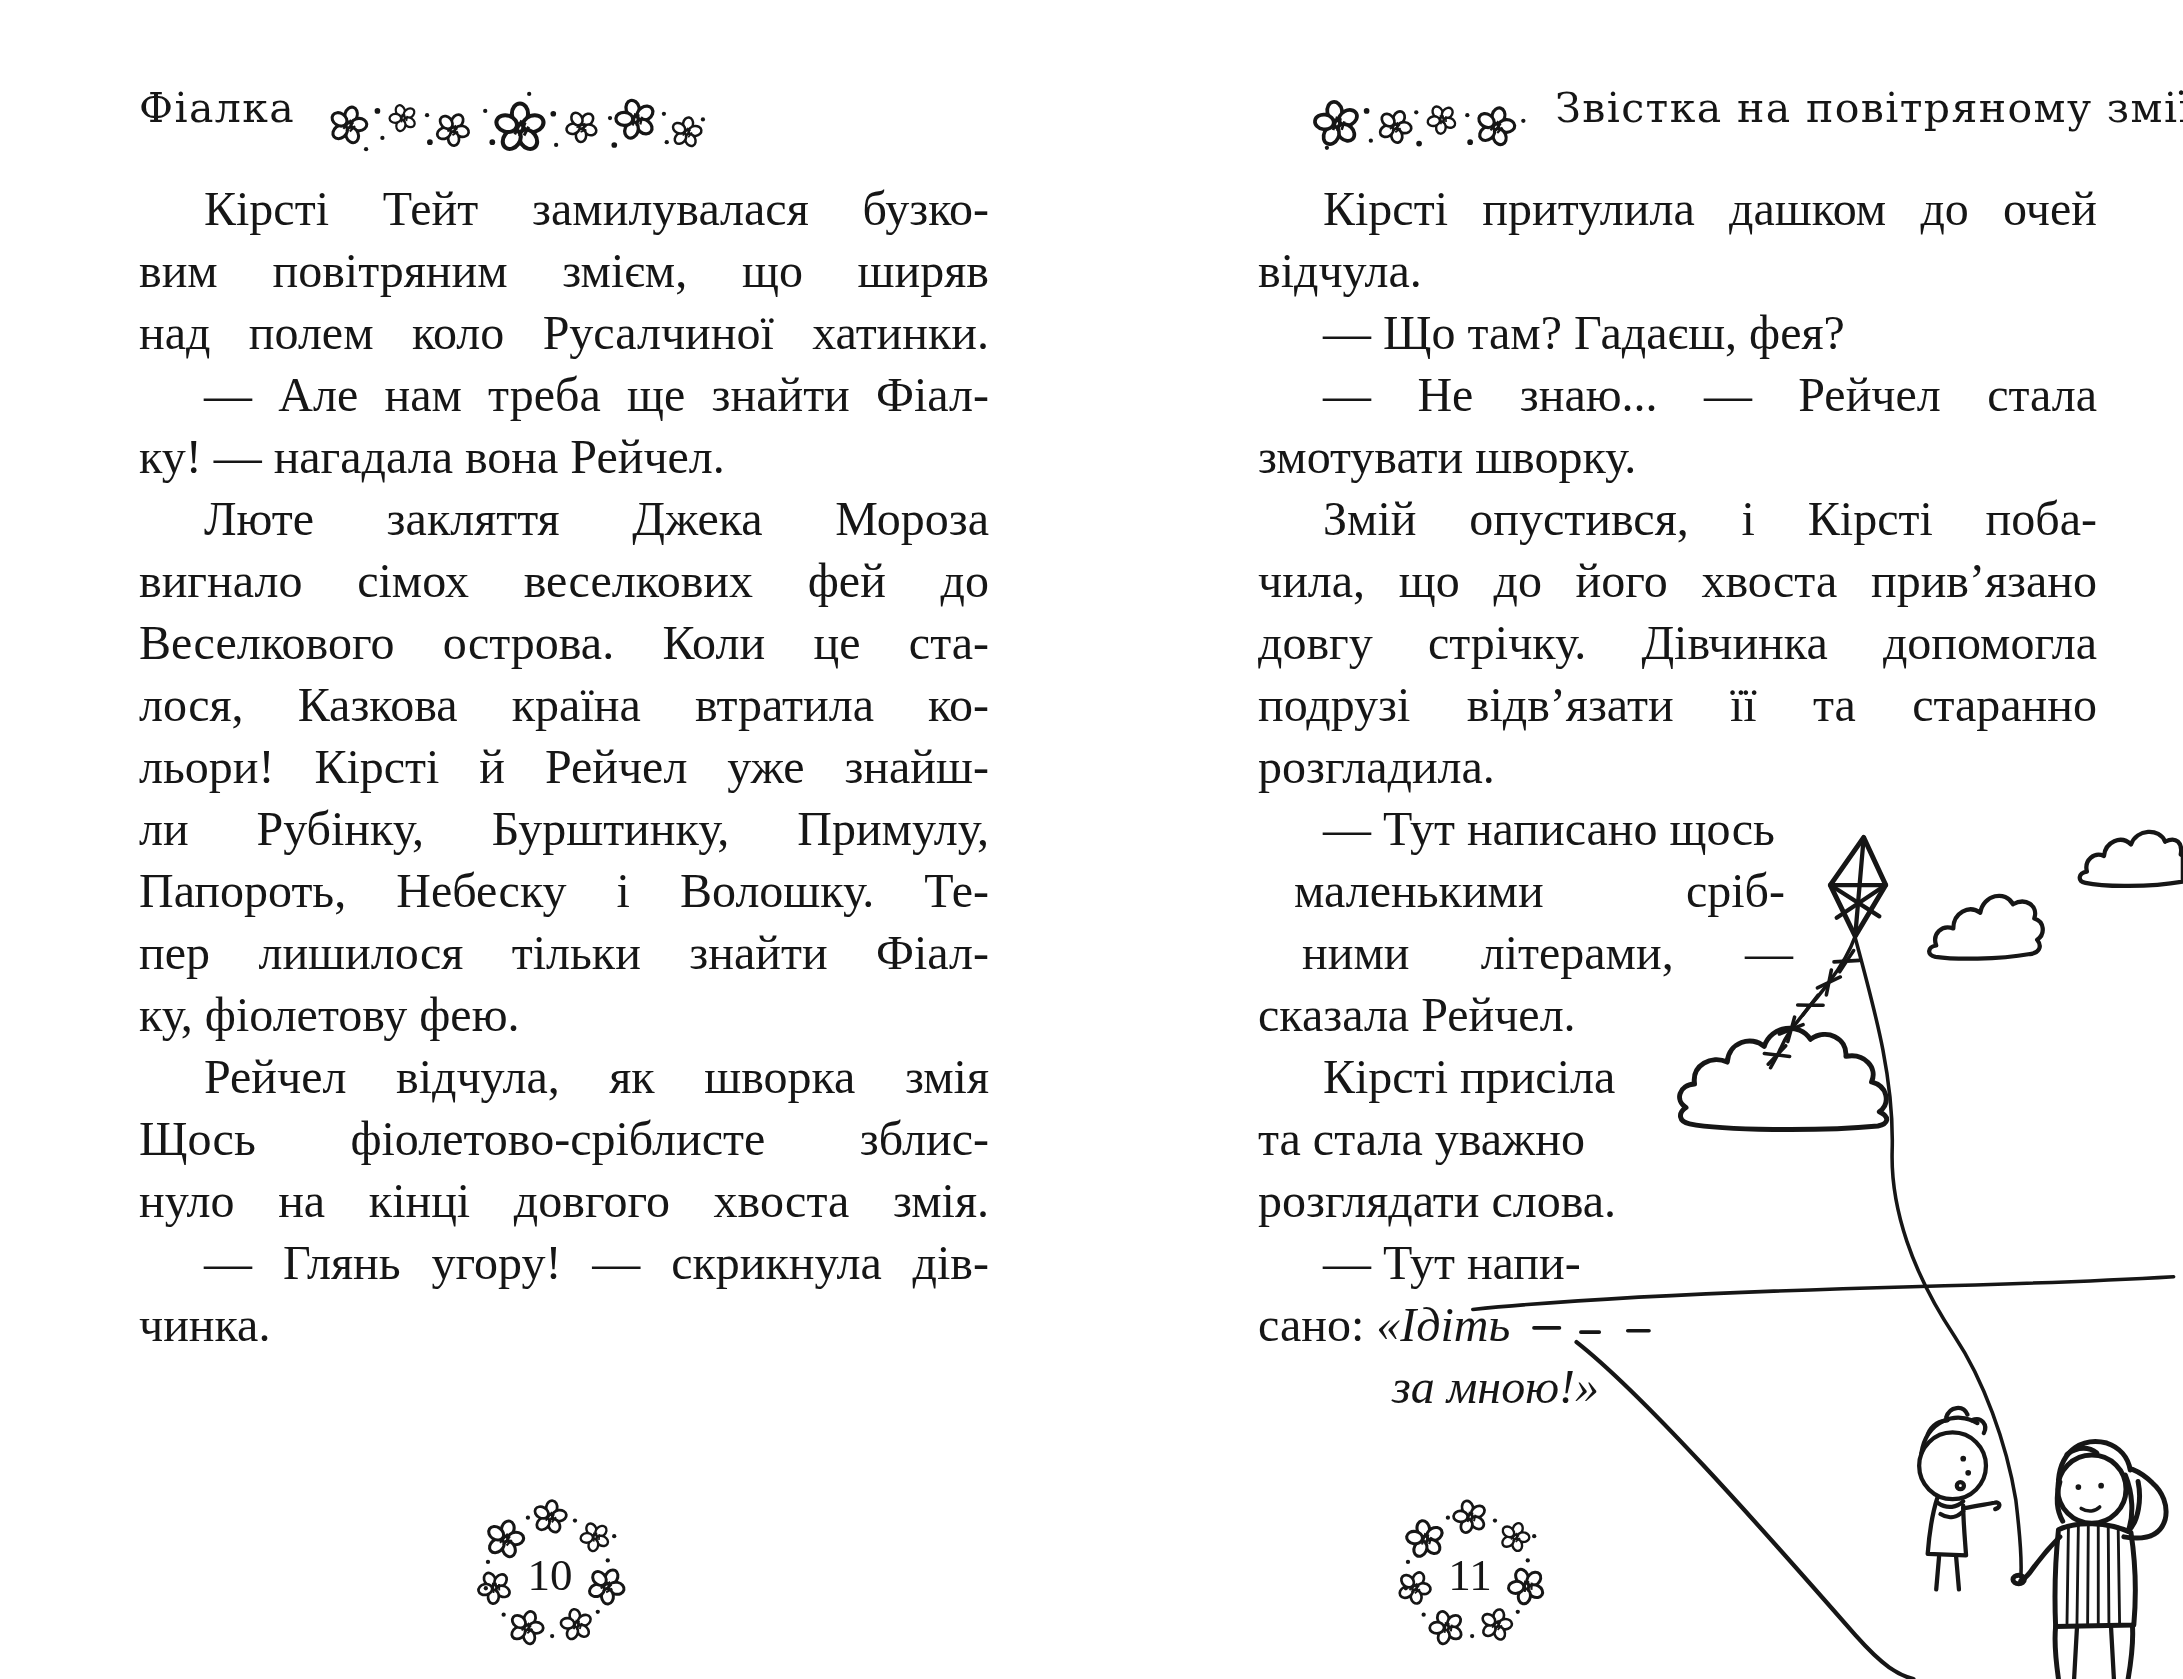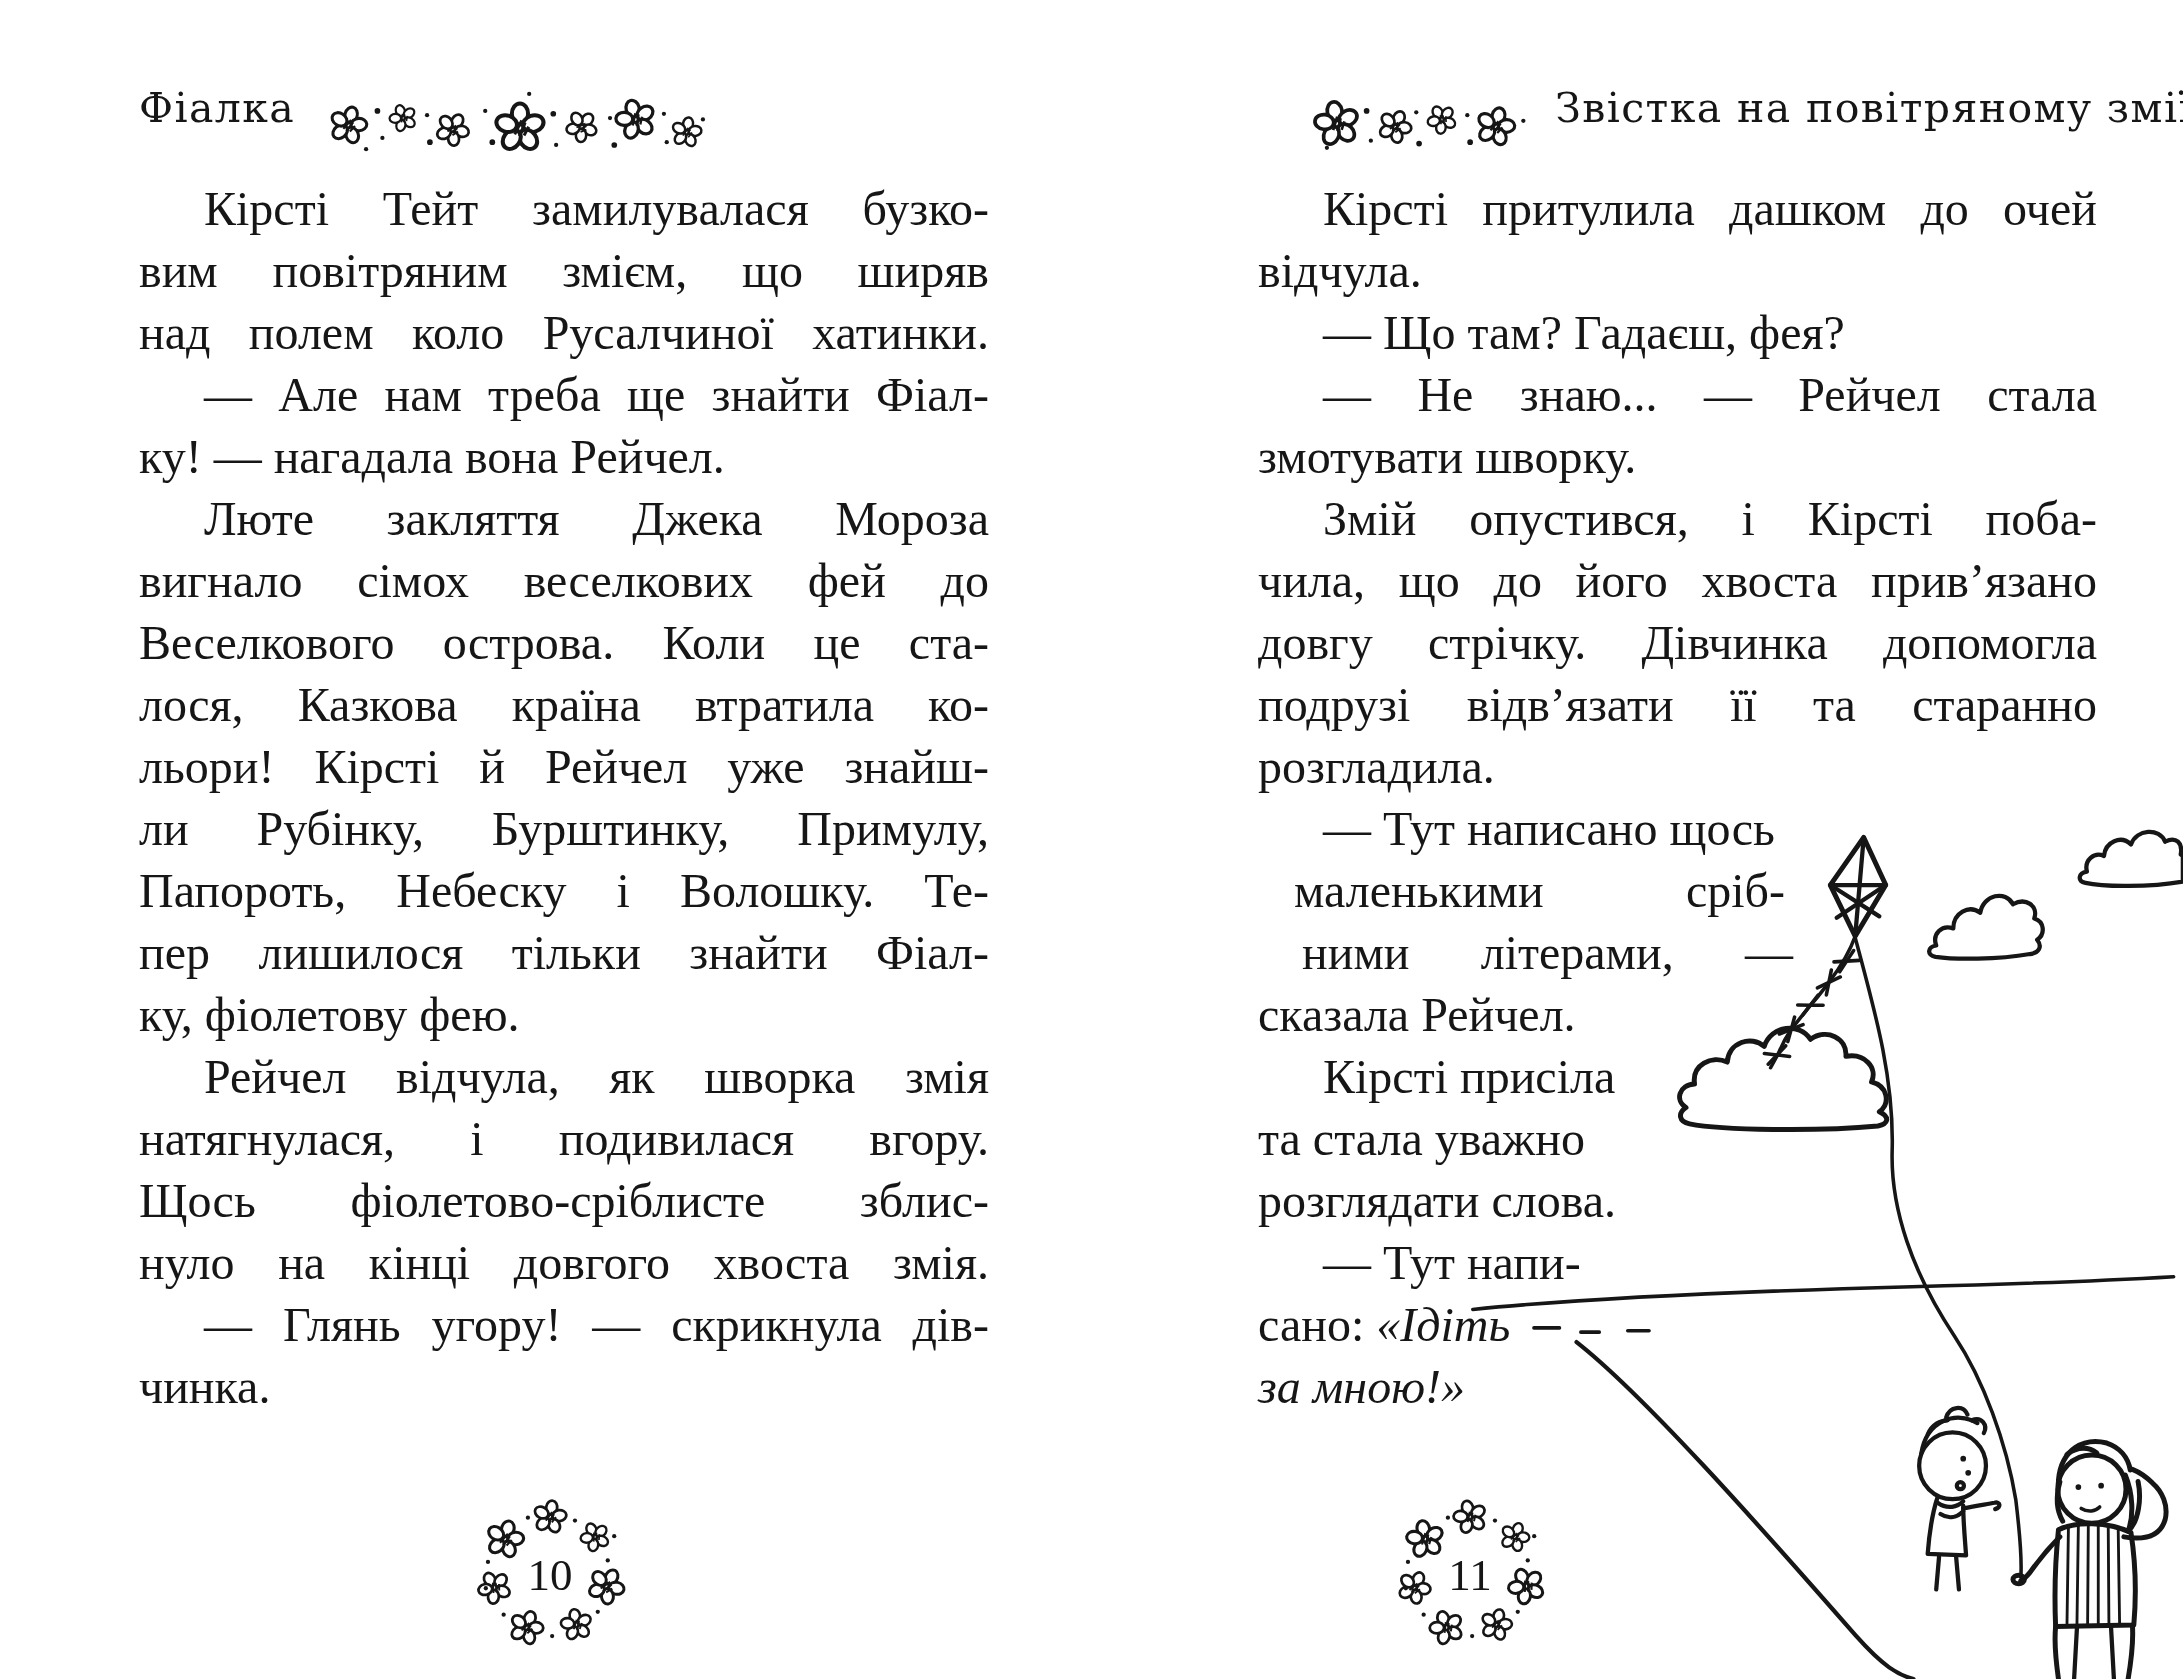--- a/index.html
+++ b/index.html
@@ -131,21 +131,20 @@
     <div class="line just ind"><span>Люте закляття Джека Мороза</span></div>
     <div class="line just"><span>вигнало сімох веселкових фей до</span></div>
     <div class="line just"><span>Веселкового острова. Коли це ста-</span></div>
     <div class="line just"><span>лося, Казкова країна втратила ко-</span></div>
     <div class="line just"><span>льори! Кірсті й Рейчел уже знайш-</span></div>
     <div class="line just"><span>ли Рубінку, Бурштинку, Примулу,</span></div>
     <div class="line just"><span>Папороть, Небеску і Волошку. Те-</span></div>
     <div class="line just"><span>пер лишилося тільки знайти Фіал-</span></div>
     <div class="line"><span>ку, фіолетову фею.</span></div>
     <div class="line just ind"><span>Рейчел відчула, як шворка змія</span></div>
-    <div class="line just"><span>натягнулася, і подивилася вгору.</span></div>
     <div class="line just"><span>Щось фіолетово-сріблисте зблис-</span></div>
     <div class="line just"><span>нуло на кінці довгого хвоста змія.</span></div>
     <div class="line just ind"><span>— Глянь угору! — скрикнула дів-</span></div>
     <div class="line"><span>чинка.</span></div>
   </div>
 <div class="textblock" style="left:1258px;width:839px;">
     <div class="line just ind"><span>Кірсті притулила дашком до очей</span></div>
     <div class="line"><span>відчула.</span></div>
     <div class="line ind"><span>— Що там? Гадаєш, фея?</span></div>
     <div class="line just ind"><span>— Не знаю... — Рейчел стала</span></div>
@@ -157,21 +156,21 @@
     <div class="line"><span>розгладила.</span></div>
     <div class="line ind" style="width: 498px;"><span>— Тут написано щось</span></div>
     <div class="line just" style="width: 491px; margin-left: 36px;"><span>маленькими сріб-</span></div>
     <div class="line just" style="width: 491px; margin-left: 44px;"><span>ними літерами, —</span></div>
     <div class="line" style="width: 491px;"><span>сказала Рейчел.</span></div>
     <div class="line ind" style="width: 491px;"><span>Кірсті присіла</span></div>
     <div class="line" style="width: 491px;"><span>та стала уважно</span></div>
     <div class="line" style="width: 491px;"><span>розглядати слова.</span></div>
     <div class="line ind" style="width: 341px;"><span>— Тут напи-</span></div>
     <div class="line" style="width: 341px;"><span>сано: </span><span class="it">«Ідіть</span></div>
-    <div class="line" style="width: 341px;"><span class="it">за мною!»</span></div>
+    <div class="line" style="width: 341px; text-align: right;"><span class="it">за мною!»</span></div>
   </div>
 
 <svg class="illu" width="726" height="897" viewBox="0 0 1021 1262" fill="none" stroke="#161616" stroke-linecap="round" stroke-linejoin="round">
 
   <g stroke-width="7">
     <path d="M572,78 L603,145 L560,217 L525,145 Z"></path>
     <path d="M525,145 L603,145" stroke-width="6"></path>
     <path d="M572,78 L560,217" stroke-width="6"></path>
     <path d="M525,145 L594,189" stroke-width="6"></path>
     <path d="M603,145 L534,191" stroke-width="6"></path>

